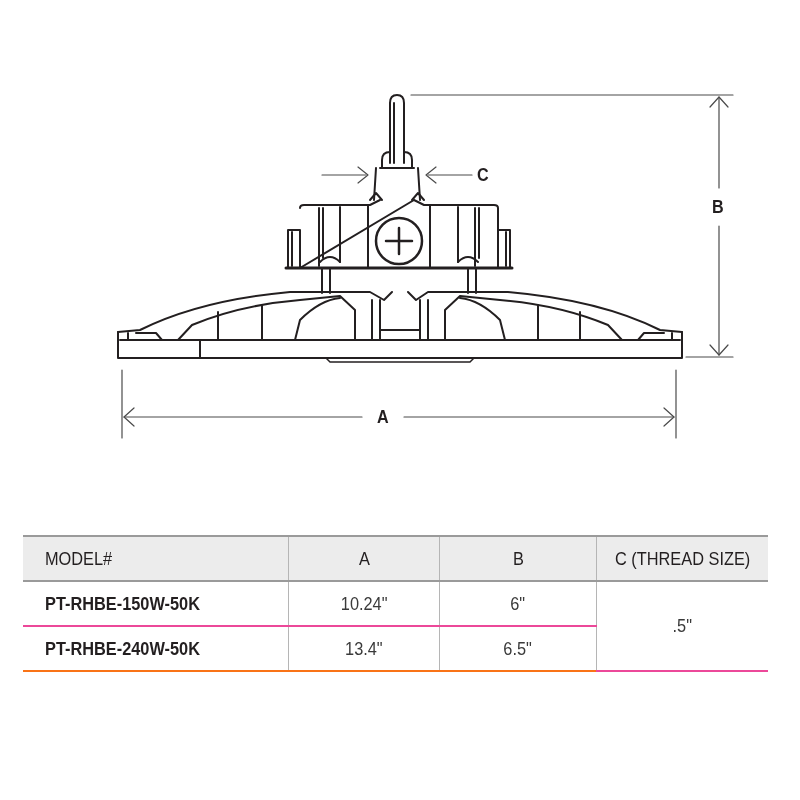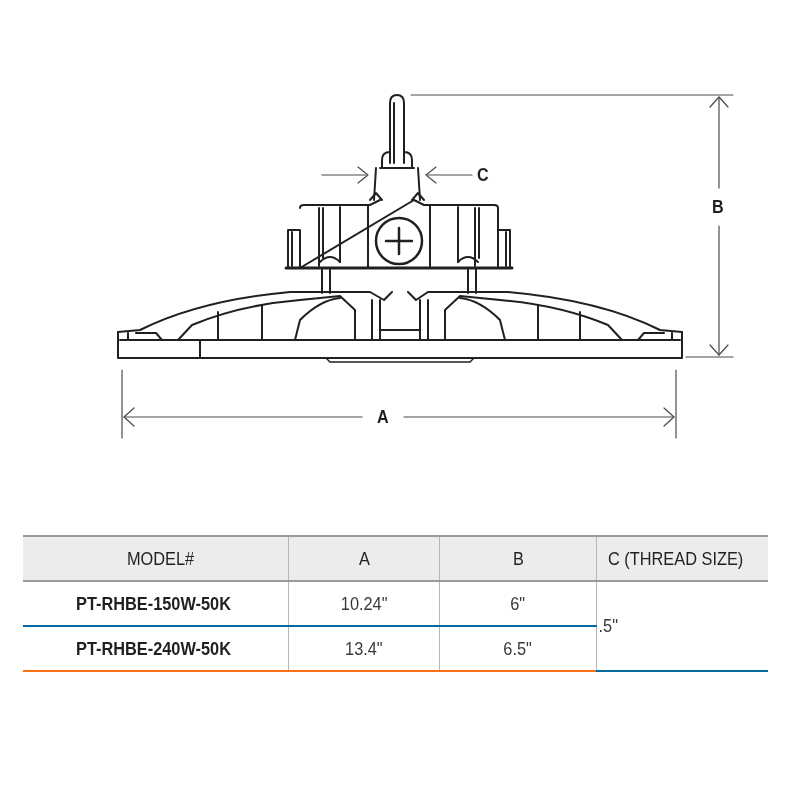--- a/index.html
+++ b/index.html
@@ -4,27 +4,27 @@
   <style>
     html, body { margin: 0; padding: 0; background: #ffffff; }
     body { width: 800px; height: 800px; position: relative; overflow: hidden; font-family: "Liberation Sans", sans-serif; }
     .drawing { position: absolute; left: 0; top: 0; width: 800px; height: 500px; }
     .dim-label { position: absolute; font-family: "Liberation Sans", sans-serif; font-weight: bold; font-size: 19px; color: #231f20; transform: scaleX(0.85); }
     .spec-table { position: absolute; left: 23px; top: 535px; width: 745px; border-collapse: collapse; font-family: "Liberation Sans", sans-serif; color: #231f20; }
     .spec-table th, .spec-table td { height: 43px; padding: 0; font-size: 19px; }
     .spec-table thead tr { background: #ececec; }
     .spec-table thead th { font-weight: normal; border-top: 2px solid #9a9a9a; border-bottom: 2px solid #9a9a9a; }
     .spec-table th + th, .spec-table td + td { border-left: 1px solid #b5b5b5; }
-    .spec-table tbody tr.r1 td { border-bottom: 2px solid #0369a1; }
+    .spec-table tbody tr.r1 td { border-bottom: 2px solid #ec4899; }
     .spec-table tbody tr.r2 td { border-bottom: 2px solid #f97316; }
     .spec-table td.c-rowspan { border-bottom: 2px solid #9a9a9a; }
-    .col-model { width: 243px; text-align: center; padding-left: 22px !important; }
+    .col-model { width: 243px; text-align: left; padding-left: 22px !important; }
     .col-a { width: 150px; text-align: center; }
     .col-b { width: 156px; text-align: center; }
-    .col-c { text-align: left; }
+    .col-c { text-align: center; }
     .cond { display: inline-block; transform: scaleX(0.86); transform-origin: left center; white-space: nowrap; }
     .cond-c { display: inline-block; transform: scaleX(0.86); transform-origin: center center; white-space: nowrap; }
     .model-cell { font-weight: bold; }
     .val { color: #3a3a3a; }
   </style>
 </head>
 <body>
 
 <svg class="drawing" viewBox="0 0 800 500" xmlns="http://www.w3.org/2000/svg">
   <g fill="none" stroke="#231f20" stroke-linecap="round" stroke-linejoin="round">

